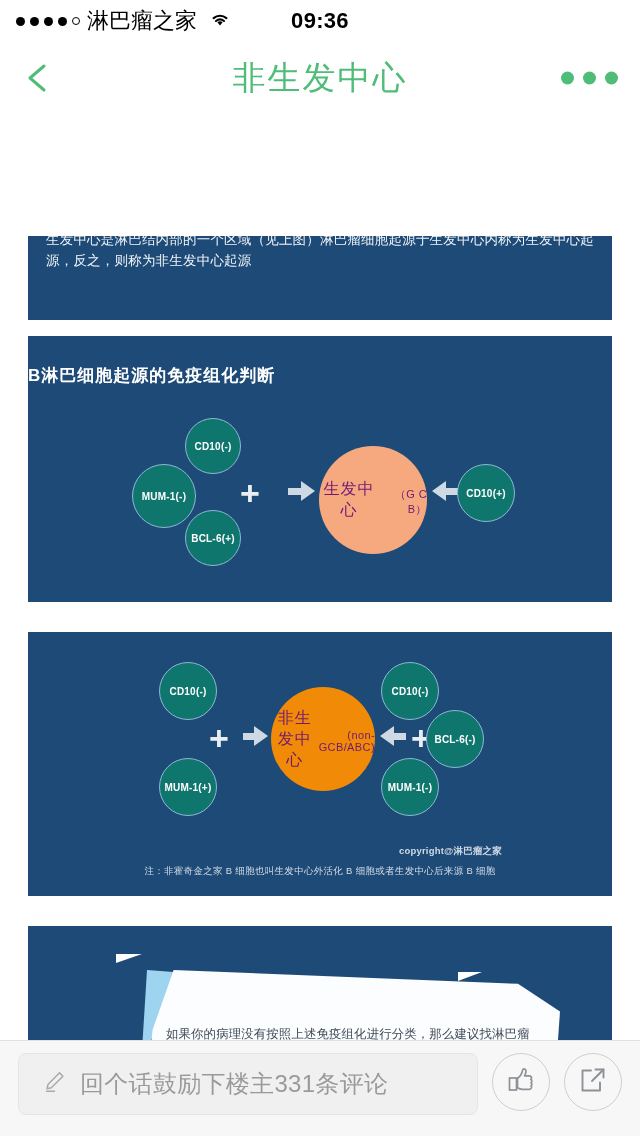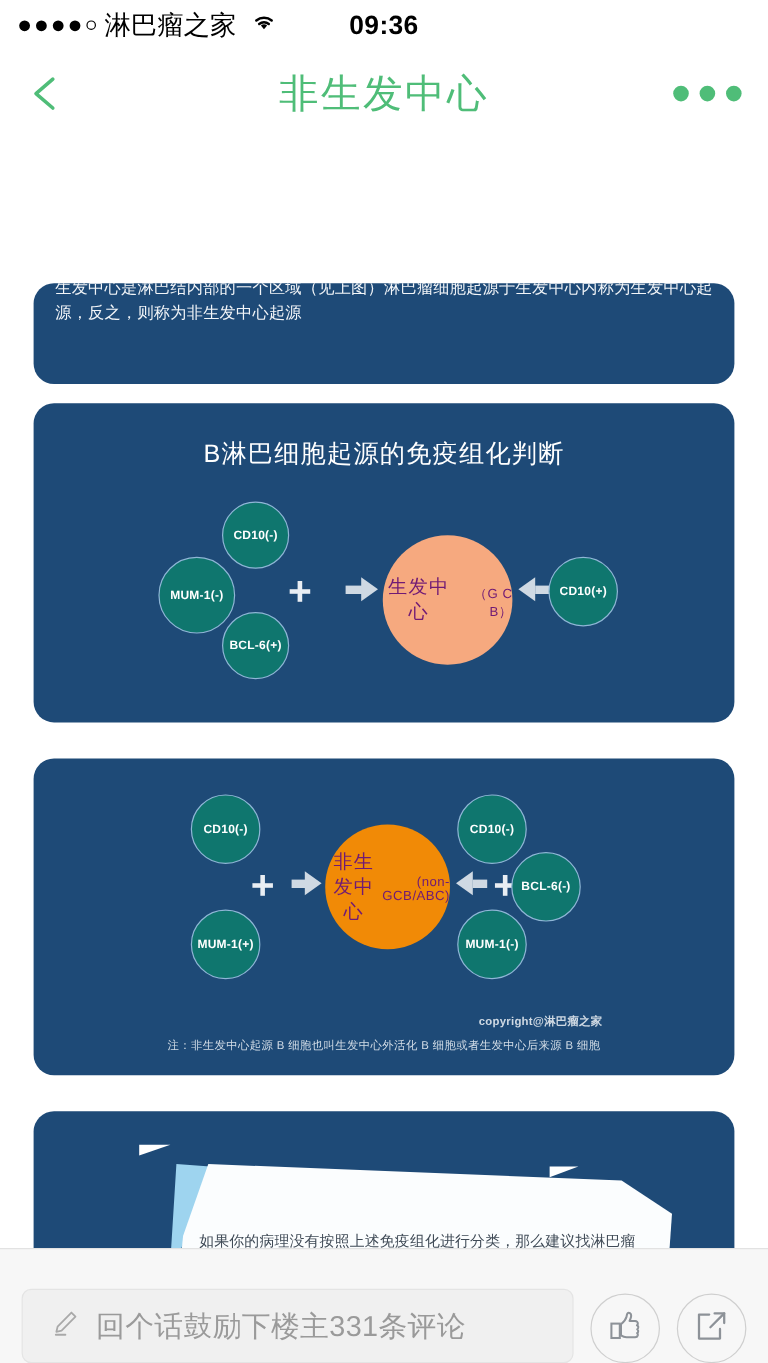--- a/index.html
+++ b/index.html
@@ -58,37 +58,37 @@
     position:absolute; right:22px; top:50%; transform:translateY(-50%);
     display:flex; gap:9px; align-items:center; cursor:pointer;
   }
   .nav-more i{ width:13px; height:13px; border-radius:50%; background:#4fbd78; display:block;}
 
   
   .content{
     width:640px; height:962px; background:#fff; position:relative; overflow:hidden;
   }
   .panel{
-    background:#1e4a77; position:absolute; left:28px; width:584px;border-radius:17px;
+    background:#1e4a77; position:absolute; left:28px; width:584px;
   }
 
   
   #panel-text{ top:122px; height:84px; overflow:hidden; }
   #panel-text .ptxt{
     color:#f2f5f8; font-size:13.5px; line-height:21px;
     padding:0 18px; margin-top:-7px; letter-spacing:0.2px;
   }
 
   
   #panel-d1{ top:222px; height:266px; }
   #panel-d2{ top:518px; height:264px; }
   #panel-d3{ top:812px; height:240px; }
 
   .d-title{
-    text-align:center; color:#ffffff; font-size:21px; font-weight:400;
+    color:#ffffff; font-size:17px; font-weight:700;
     padding-top:28px; letter-spacing:1px;
   }
 
   .stage{ position:absolute; inset:0; }
   .bub{
     position:absolute; border-radius:50%;
     background:#0f766e; border:1px solid #8fb6d6;
     display:flex; align-items:center; justify-content:center;
     color:#ffffff; font-size:10px; font-weight:700; letter-spacing:0.2px;
     text-align:center; line-height:1.1;
@@ -140,21 +140,21 @@
   }
   .poly-card p{
     color:#3f4a56; font-size:12.4px; line-height:20px; letter-spacing:0.15px;
   }
   .tri{ position:absolute; width:0;height:0; }
 
   
   .bottombar{
     position:absolute; left:0; top:1040px; width:640px; height:96px;
     background:#f7f7f7; border-top:1px solid #e2e2e2;
-    display:flex; align-items:flex-end; padding:0 18px; gap:14px;
+    display:flex; align-items:flex-start; padding:12px 18px; gap:14px;
   }
   .reply-box{
     flex:1; height:62px; background:#f0f0f0;
     border:1px solid #e4e4e4; border-radius:8px;
     display:flex; align-items:center; padding:0 22px; gap:13px;
     cursor:text;
   }
   .reply-text{ color:#9a9a9a; font-size:24px; letter-spacing:0.3px; }
   .circle-btn{
     width:58px; height:58px; border-radius:50%;
@@ -251,21 +251,21 @@
       <span class="arrow left" style="left:352px;top:94px;"></span>
       <span class="arrow-tail" style="left:366px;top:101px;width:12px;"></span>
 
       <span class="plus" style="left:383px;top:89px;">+</span>
 
       <div class="bub" style="left:326px;top:30px;width:58px;height:58px; left:353px;">CD10(-)</div>
       <div class="bub" style="left:398px;top:78px;width:58px;height:58px;">BCL-6(-)</div>
       <div class="bub" style="left:353px;top:126px;width:58px;height:58px;">MUM-1(-)</div>
 
       <div class="copyright">copyright@淋巴瘤之家</div>
-      <div class="note">注：非生发中心起源 B 细胞也叫生发中心外活化 B 细胞或者生发中心后来源 B 细胞</div>
+      <div class="note">注：非霍奇金之家 B 细胞也叫生发中心外活化 B 细胞或者生发中心后来源 B 细胞</div>
     </div>
   </div>
 
   <div class="panel" id="panel-d3">
     <span class="tri" style="left:88px;top:28px;border-left:26px solid #fff;border-bottom:9px solid transparent;"></span>
     <span class="tri" style="left:430px;top:46px;border-left:24px solid #fff;border-bottom:9px solid transparent;"></span>
     <span class="tri" style="left:465px;top:140px;border-right:22px solid #fff;border-top:9px solid transparent;"></span>
 
     <div class="poly-accent"></div>
     <div class="poly-card">

